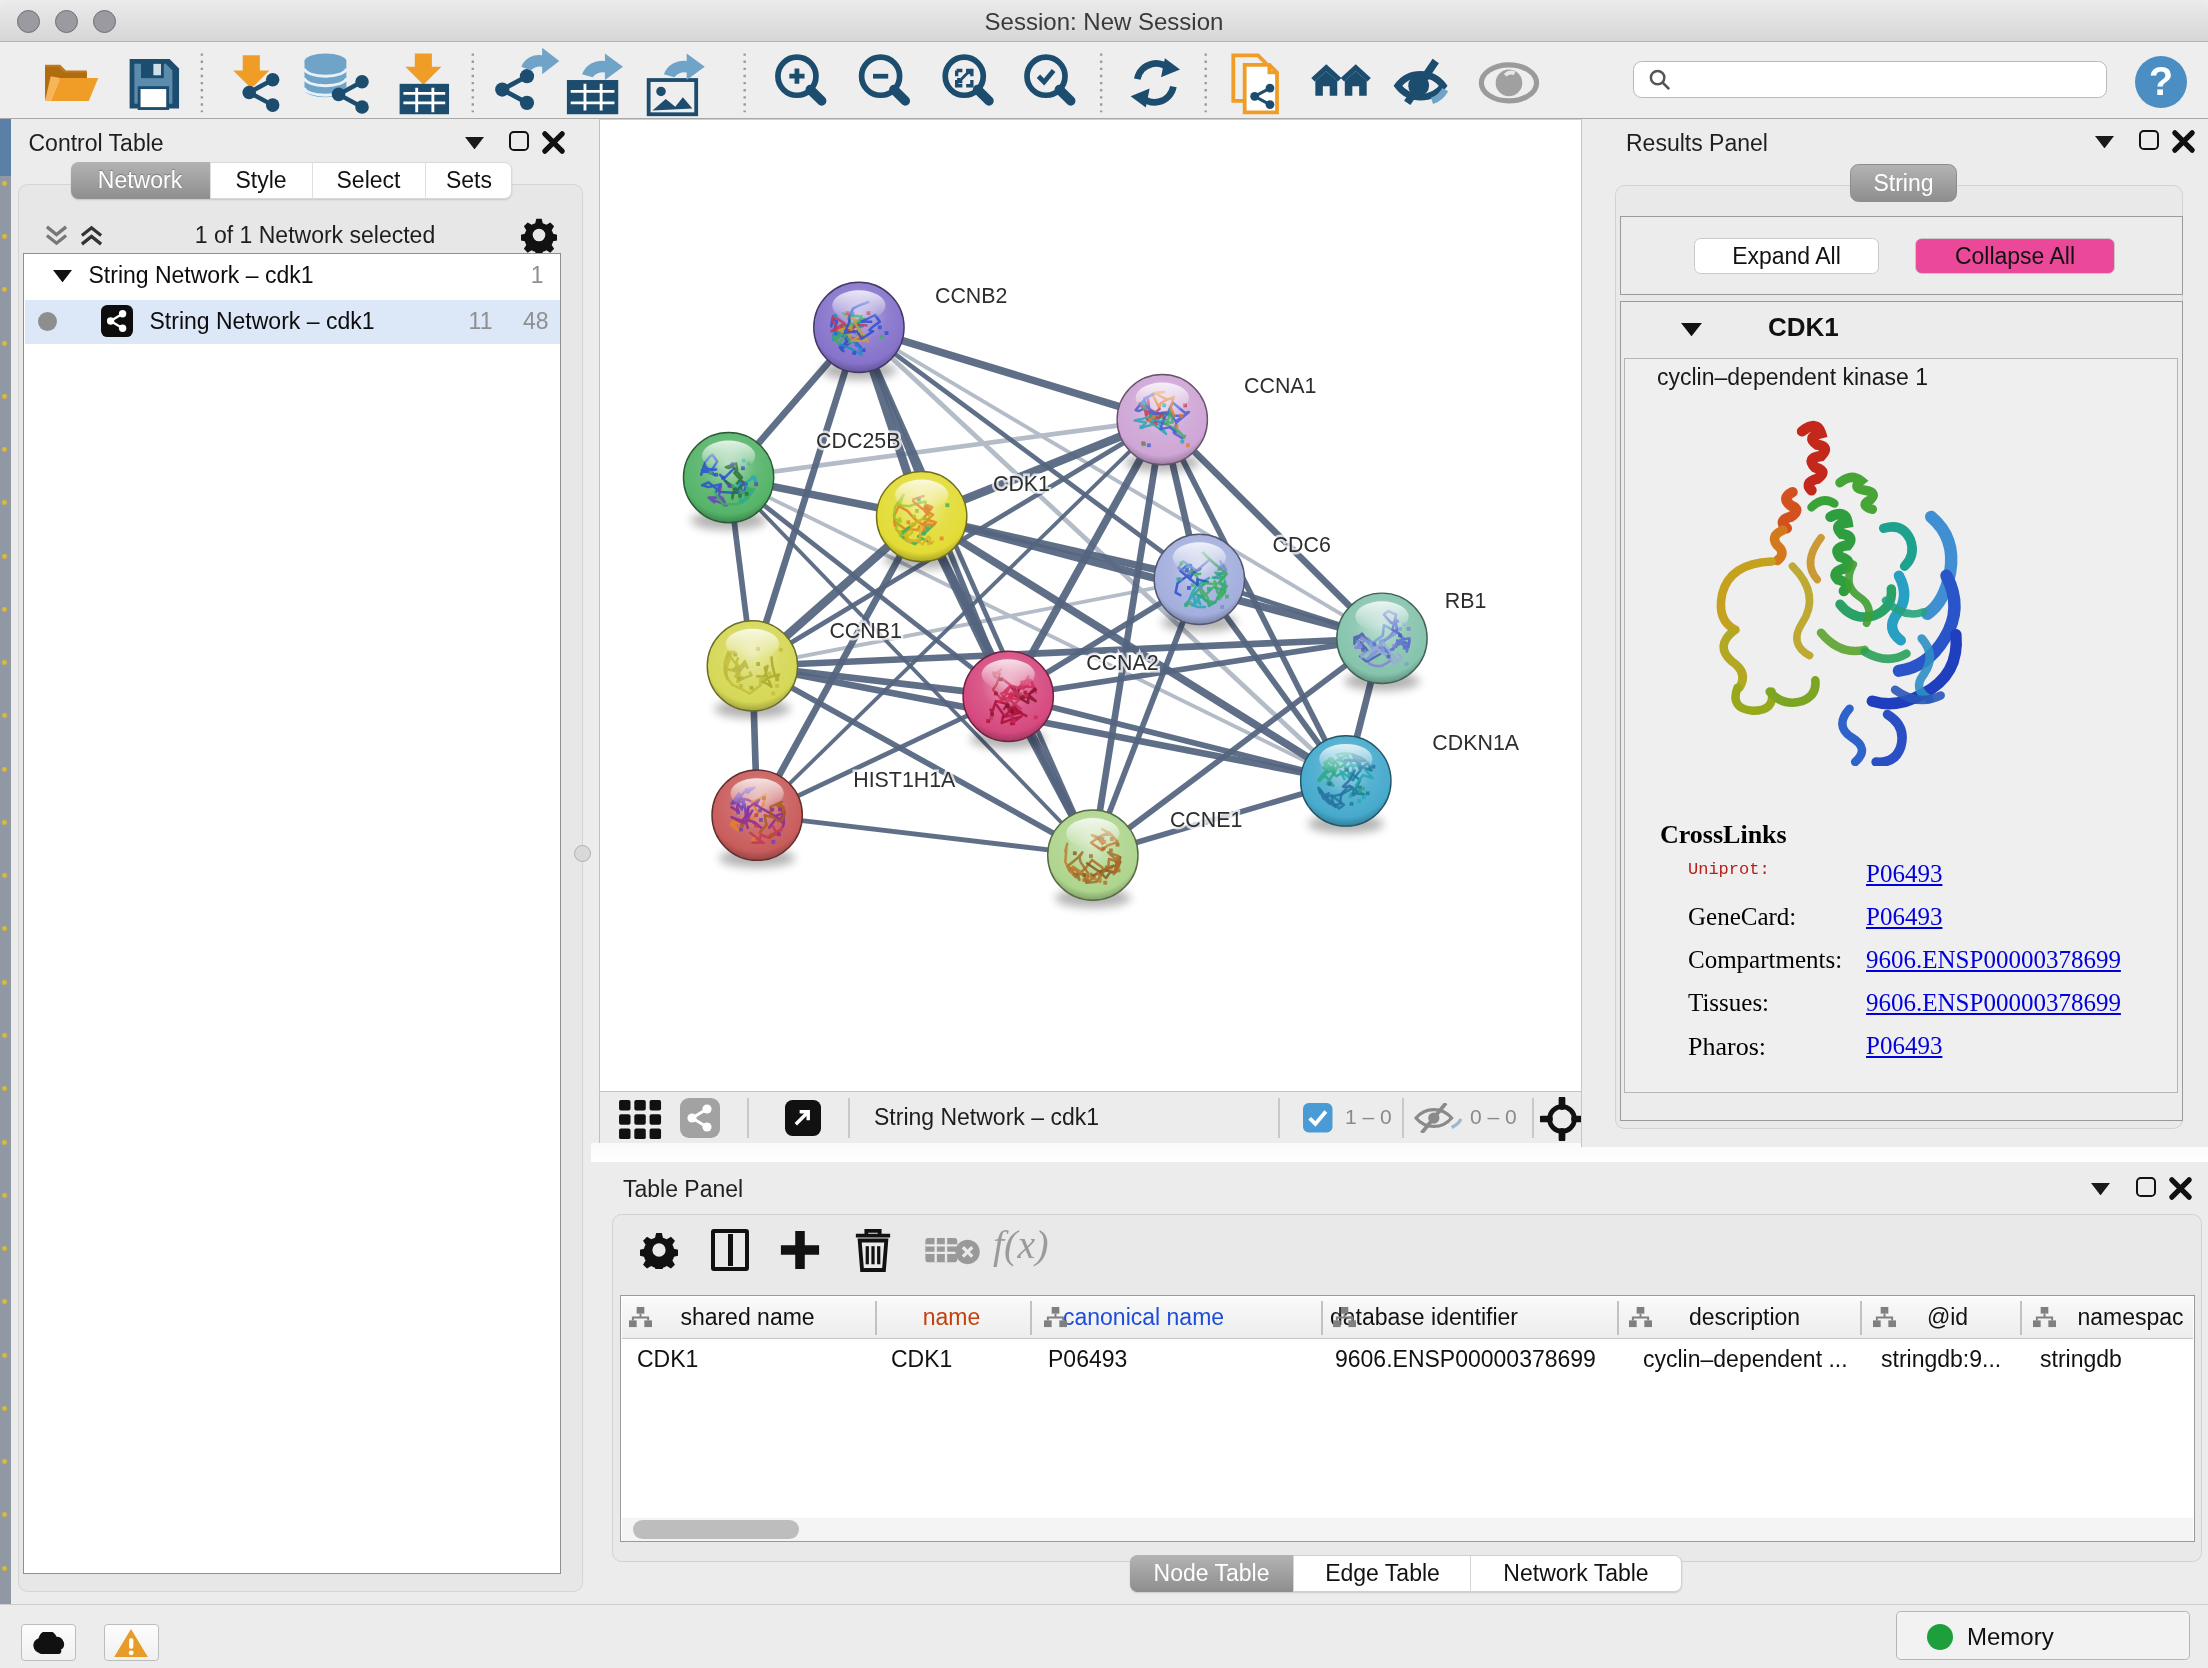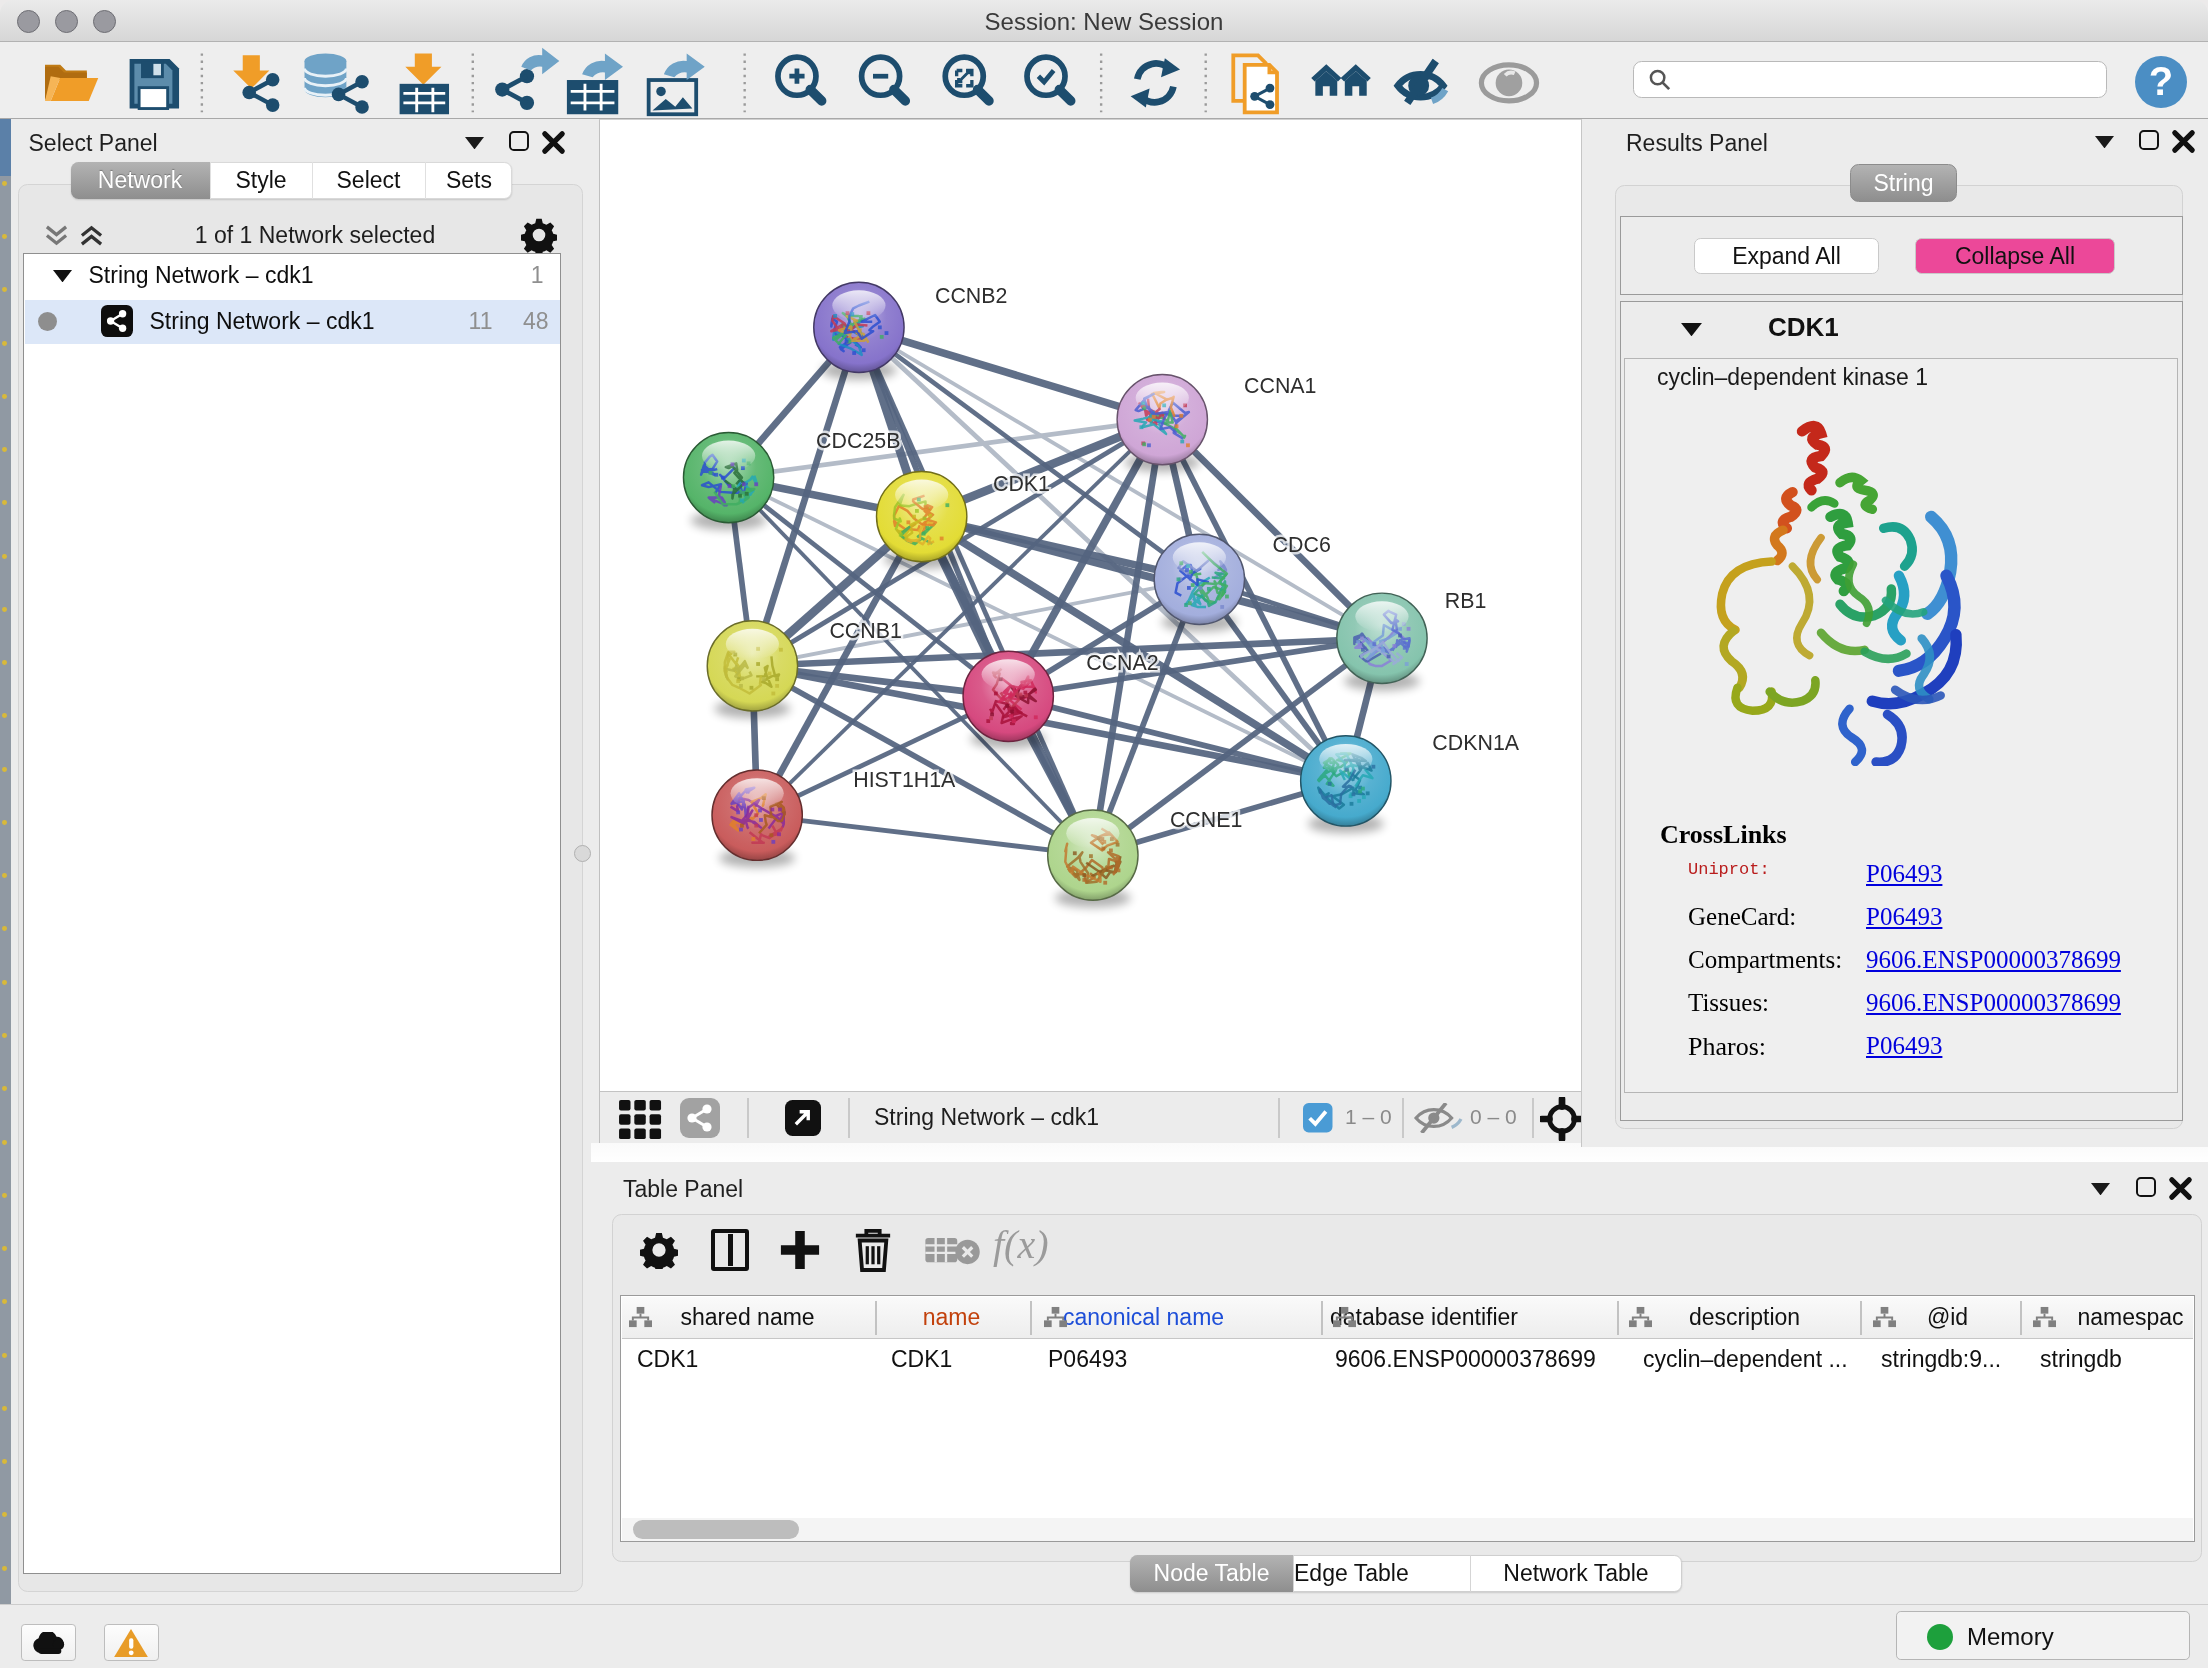--- a/index.html
+++ b/index.html
@@ -168,21 +168,21 @@
     <div class="abs" style="left:1.9px;top:1074px;width:4.8px;height:4.8px;border-radius:50%;background:#d8b93a"></div>
     <div class="abs" style="left:1.9px;top:1127px;width:4.8px;height:4.8px;border-radius:50%;background:#d8b93a"></div>
     <div class="abs" style="left:1.9px;top:1180px;width:4.8px;height:4.8px;border-radius:50%;background:#d8b93a"></div>
     <div class="abs" style="left:1.9px;top:1234px;width:4.8px;height:4.8px;border-radius:50%;background:#d8b93a"></div>
     <div class="abs" style="left:1.9px;top:1287px;width:4.8px;height:4.8px;border-radius:50%;background:#d8b93a"></div>
     <div class="abs" style="left:1.9px;top:1340px;width:4.8px;height:4.8px;border-radius:50%;background:#d8b93a"></div>
     <div class="abs" style="left:1.9px;top:1393px;width:4.8px;height:4.8px;border-radius:50%;background:#d8b93a"></div>
     <div class="abs" style="left:1.9px;top:1447px;width:4.8px;height:4.8px;border-radius:50%;background:#d8b93a"></div>
   </div>
 <div class="abs" style="left:10.5px;top:119px;width:580px;height:1485px;background:#ececec">
-<div class="abs panel-title" style="left:18px;top:10.5px">Select Panel</div>
+<div class="abs panel-title" style="left:18px;top:10.5px">Control Table</div>
 <svg class="abs" style="left:454px;top:18px" width="19" height="12.4" viewBox="0 0 20 13">
       <path d="M0 0 h20 L10.0 13 z" fill="#1a1a1a"></path>
     </svg>
     <div class="abs" style="left:498px;top:12.4px;width:20px;height:20px;border:2.9px solid #111;border-radius:4.8px"></div>
     <svg class="abs" style="left:530px;top:10.5px" width="25" height="25" viewBox="0 0 26 26">
       <path d="M4 4 L22 22 M22 4 L4 22" stroke="#111" stroke-width="5.5" stroke-linecap="round"></path>
     </svg>
 <div class="abs" style="left:7.6px;top:65px;width:565px;height:1408px;background:#e7e7e7;border:1px solid #d4d4d4;border-radius:9.5px"></div>
 <div class="abs" style="left:60px;top:43px;width:441px;height:37px;border-radius:7.6px;background:#fff;border:1px solid #d9d9d9;box-shadow:0 1px 1.9px rgba(0,0,0,0.15)"></div>
 <div class="abs graytab" style="left:60px;top:43px;width:139px;height:37px;border-radius:7.6px 0 0 7.6px;font-size:23px;text-align:center;line-height:36px;text-shadow:0 -1px 1px rgba(0,0,0,0.3)">Network</div>
@@ -824,21 +824,21 @@
 <div class="abs" style="left:891px;top:1346px;font-size:23px;color:#111">CDK1</div>
 <div class="abs" style="left:1048px;top:1346px;font-size:23px;color:#111">P06493</div>
 <div class="abs" style="left:1335px;top:1346px;font-size:23px;color:#111">9606.ENSP00000378699</div>
 <div class="abs" style="left:1643px;top:1346px;font-size:23px;color:#111">cyclin–dependent ...</div>
 <div class="abs" style="left:1881px;top:1346px;font-size:23px;color:#111">stringdb:9...</div>
 <div class="abs" style="left:2040px;top:1346px;font-size:23px;color:#111">stringdb</div>
 <div class="abs" style="left:622px;top:1518px;width:1571px;height:23px;background:#f4f4f4"></div>
 <div class="abs" style="left:633px;top:1520px;width:166px;height:19px;background:#bdbdbd;border-radius:9.5px"></div>
 <div class="abs" style="left:1130px;top:1555px;width:552px;height:37px;background:#fff;border-radius:7.6px;border:1px solid #cfcfcf;box-shadow:0 1px 1.9px rgba(0,0,0,0.15)"></div>
 <div class="abs graytab" style="left:1130px;top:1555px;width:163px;height:37px;border-radius:7.6px 0 0 7.6px;font-size:23px;text-align:center;line-height:36px">Node Table</div>
-<div class="abs" style="left:1293px;top:1555px;width:178px;height:37px;border-left:1px solid #d5d5d5;font-size:23px;color:#111;text-align:left;line-height:36px">Edge Table</div>
+<div class="abs" style="left:1293px;top:1555px;width:178px;height:37px;border-left:1px solid #d5d5d5;font-size:23px;color:#111;text-align:center;line-height:36px">Edge Table</div>
 <div class="abs" style="left:1470px;top:1555px;width:211px;height:37px;border-left:1px solid #d5d5d5;font-size:23px;color:#111;text-align:center;line-height:36px">Network Table</div>
 <div class="abs" style="left:0;top:1604px;width:2208px;height:65px;background:#ececec;border-top:1.9px solid #cdcdcd"></div>
 <div class="abs" style="left:21px;top:1624px;width:55px;height:37px;background:linear-gradient(#fdfdfd,#f0f0f0);border:1.9px solid #bdbdbd;border-radius:3.8px"></div>
 <svg class="abs" style="left:31px;top:1632px" width="36" height="23" viewBox="0 0 38 24">
     <path d="M10 22 a8 8 0 0 1 -2 -15.6 a10 10 0 0 1 19 -1.5 a7 7 0 0 1 3 13.5 z" fill="#111"></path>
     <circle cx="29" cy="13" r="6" fill="#111"></circle>
     <rect x="8" y="17" width="24" height="6" rx="3" fill="#111"></rect>
   </svg>
 <div class="abs" style="left:104px;top:1624px;width:55px;height:37px;background:linear-gradient(#fdfdfd,#f0f0f0);border:1.9px solid #bdbdbd;border-radius:3.8px"></div>
 <svg class="abs" style="left:113px;top:1628px" width="36" height="30" viewBox="0 0 38 32">

